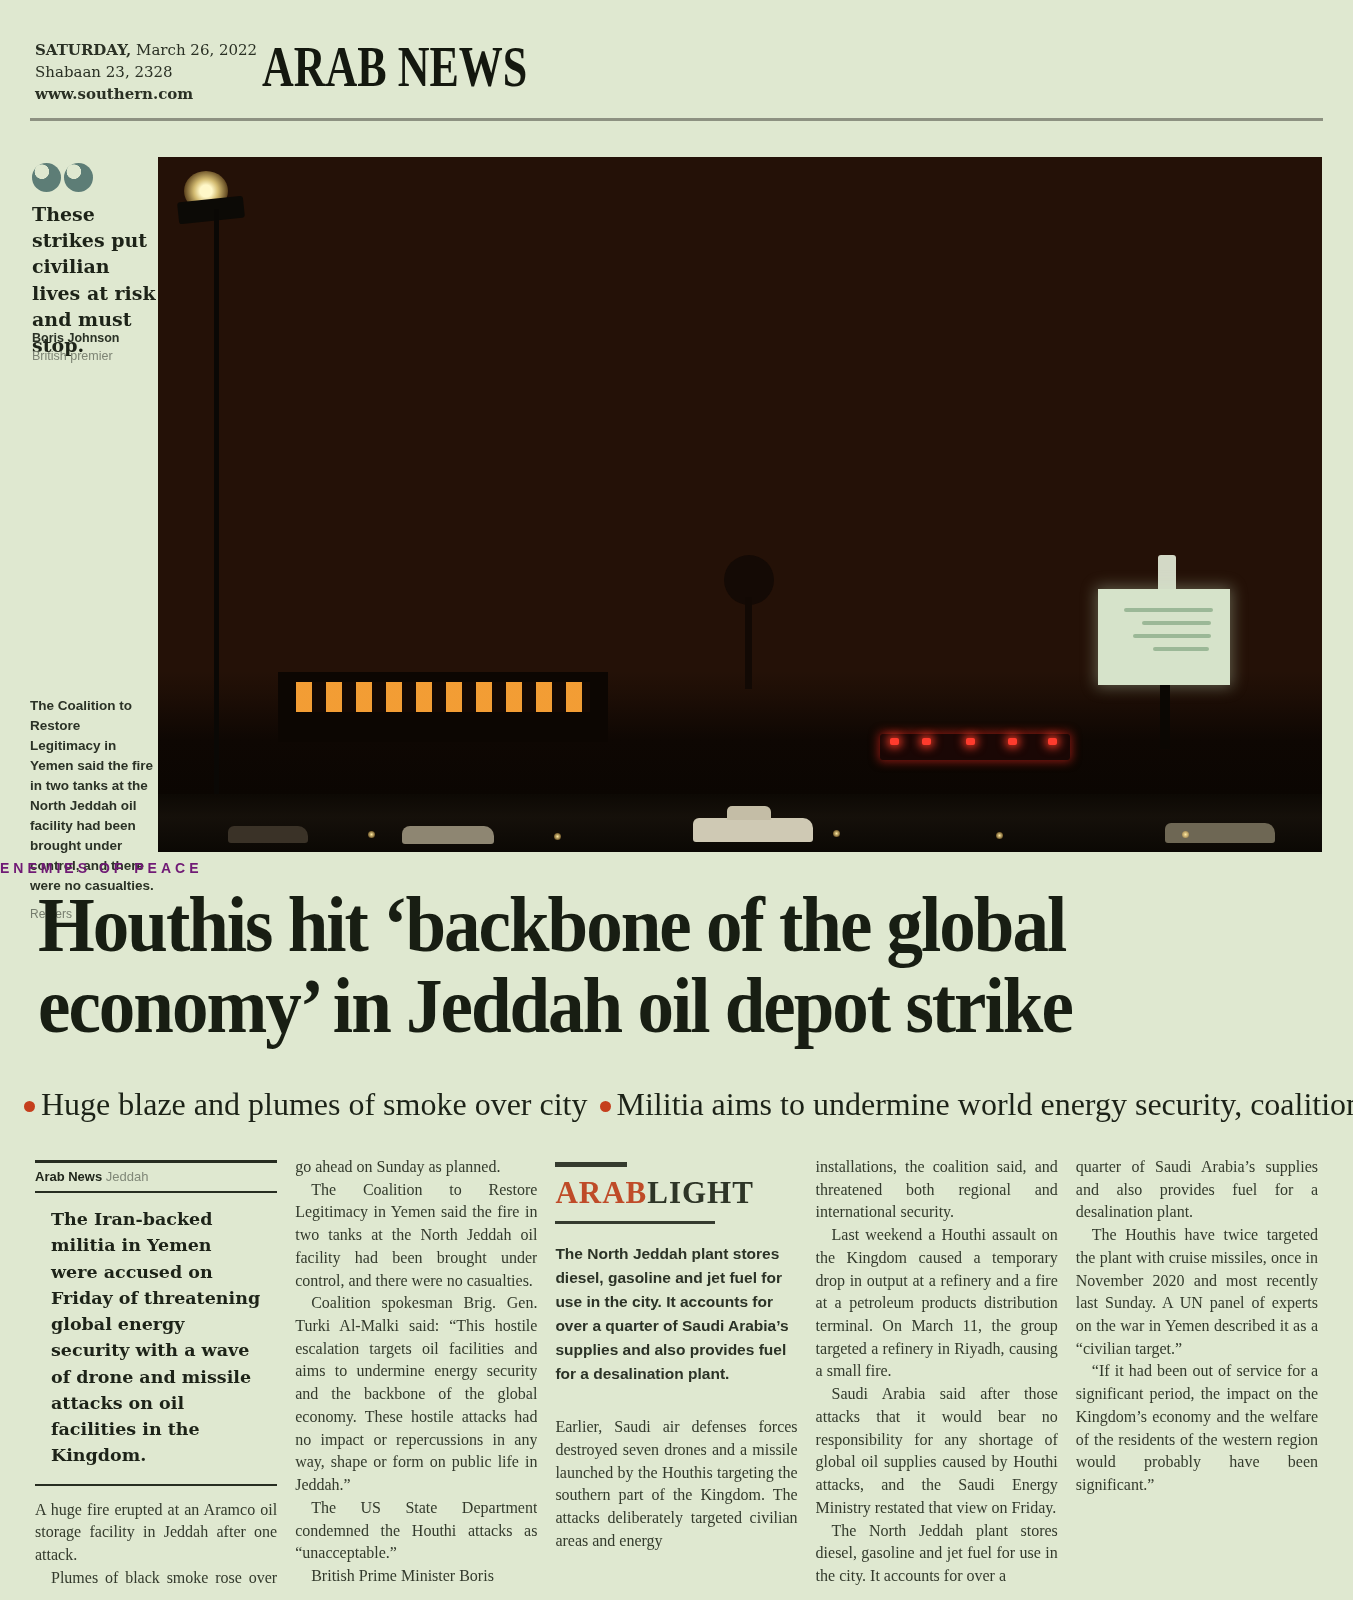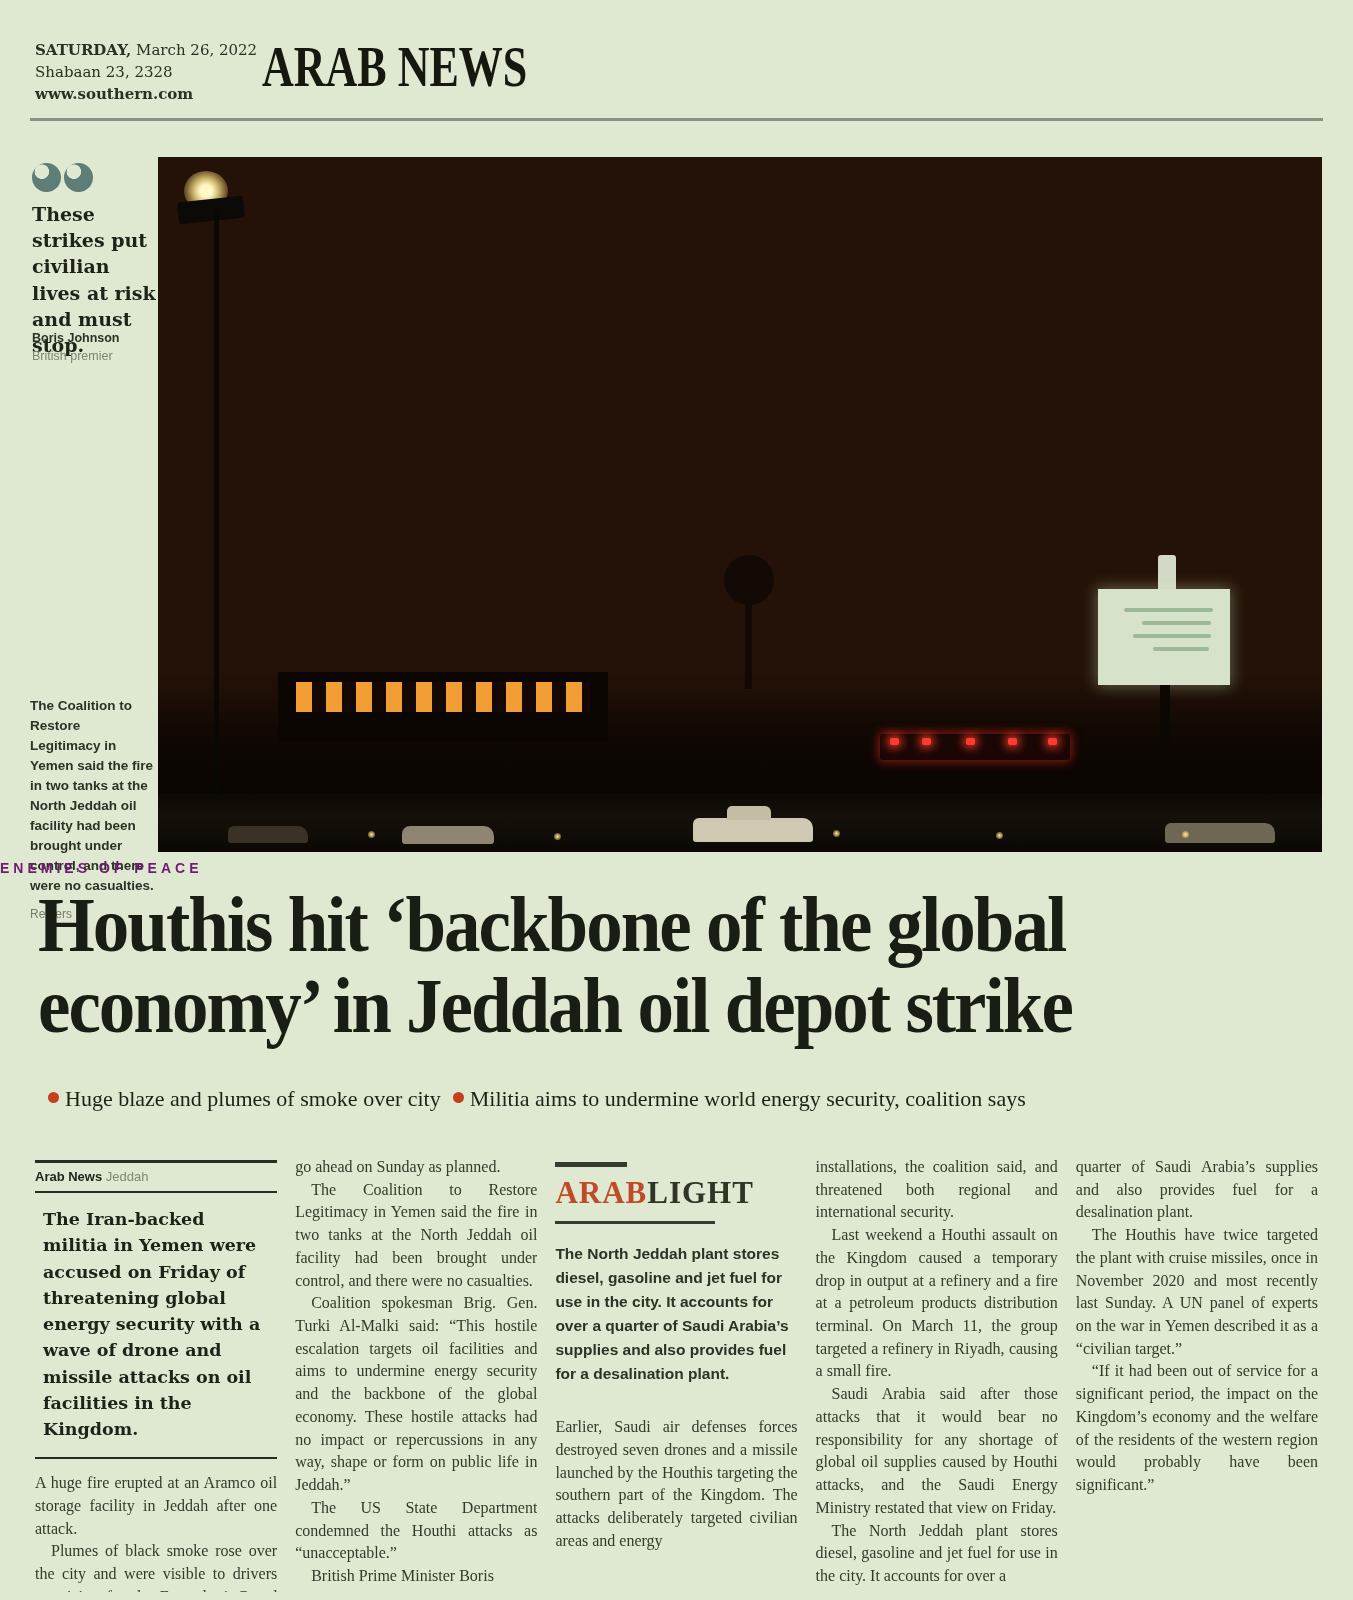--- a/index.html
+++ b/index.html
@@ -56,32 +56,32 @@
   .car.truck:before{content:"";position:absolute;left:34px;top:-12px;width:44px;height:14px;background:#c4bda6;border-radius:5px 6px 0 0;}
   .car.sedan{left:21%;bottom:8px;width:92px;height:18px;background:#8e8672;border-radius:8px 10px 3px 3px;}
   .car.dark1{left:6%;bottom:9px;width:80px;height:17px;background:#3a3227;}
   .car.dark2{right:4%;bottom:9px;width:110px;height:20px;background:#6e675ा;background:#6e6754;}
   .glowdot{position:absolute;width:7px;height:7px;border-radius:50%;background:radial-gradient(circle,#ffe9a0,rgba(255,200,90,.4) 70%,transparent);}
 
   
   .kicker{left:0;top:860px;width:100%;text-align:left;font-size:14px;font-weight:bold;letter-spacing:4px;color:#701a75;}
   .headline{left:38px;top:884px;width:1285px;font-family:"Liberation Serif",serif;font-weight:bold;font-size:73px;line-height:1.06;letter-spacing:-2px;color:#181e13;transform:scaleY(1.06);transform-origin:left top;}
   .headline div{white-space:nowrap;}
-  .subbullets{left:48px;top:1086px;width:1290px;display:flex;gap:12px;font-family:"Liberation Serif",serif;font-size:22px;color:#1c2217;white-space:nowrap;}
+  .subbullets{left:24px;top:1086px;width:1290px;display:flex;gap:12px;font-family:"Liberation Serif",serif;font-size:32px;color:#1c2217;white-space:nowrap;}
   .subbullets .dot{display:inline-block;width:11px;height:11px;border-radius:50%;background:#c53f1d;margin-right:6px;position:relative;top:-3px;}
 
   
   .cols{left:35px;top:1156px;width:1283px;height:436px;display:grid;grid-template-columns:repeat(5,1fr);column-gap:18px;}
   .col{overflow:hidden;position:relative;}
   .bodycol p{margin:0;font-family:"Liberation Serif",serif;font-size:16px;line-height:1.42;color:#333a2c;text-align:justify;}
   .bodycol p + p{text-indent:16px;}
   .bylinebar{border-top:3px solid #272d21;border-bottom:2px solid #272d21;padding:6px 0 7px;font-size:13px;margin-top:4px;}
   .bylinebar .src{font-weight:bold;color:#20261b;}
   .bylinebar .loc{color:#818878;}
-  .intro{font-family:"DejaVu Serif",serif;font-weight:bold;font-size:17.5px;line-height:1.5;color:#1d2318;margin:13px 8px 15px;}
+  .intro{font-family:"DejaVu Serif",serif;font-weight:bold;font-size:17.5px;line-height:1.5;color:#1d2318;margin:13px 16px 15px;}
   .introrule{height:2px;background:#272d21;margin-bottom:13px;}
   .hl-rule-top{width:72px;height:5px;background:#353b2e;margin:6px 0 8px;}
   .hl-title{font-family:"Liberation Serif",serif;font-weight:bold;font-size:31px;letter-spacing:1px;color:#2e3527;}
   .hl-title .hi{color:#bf4b28;}
   .hl-rule-bottom{width:160px;height:3px;background:#353b2e;margin:10px 0 18px;}
   .hl-text{font-size:15.5px;font-weight:bold;line-height:1.55;color:#2b3226;}
   .col3body{margin-top:30px;}
 </style>
 </head>
 <body>

